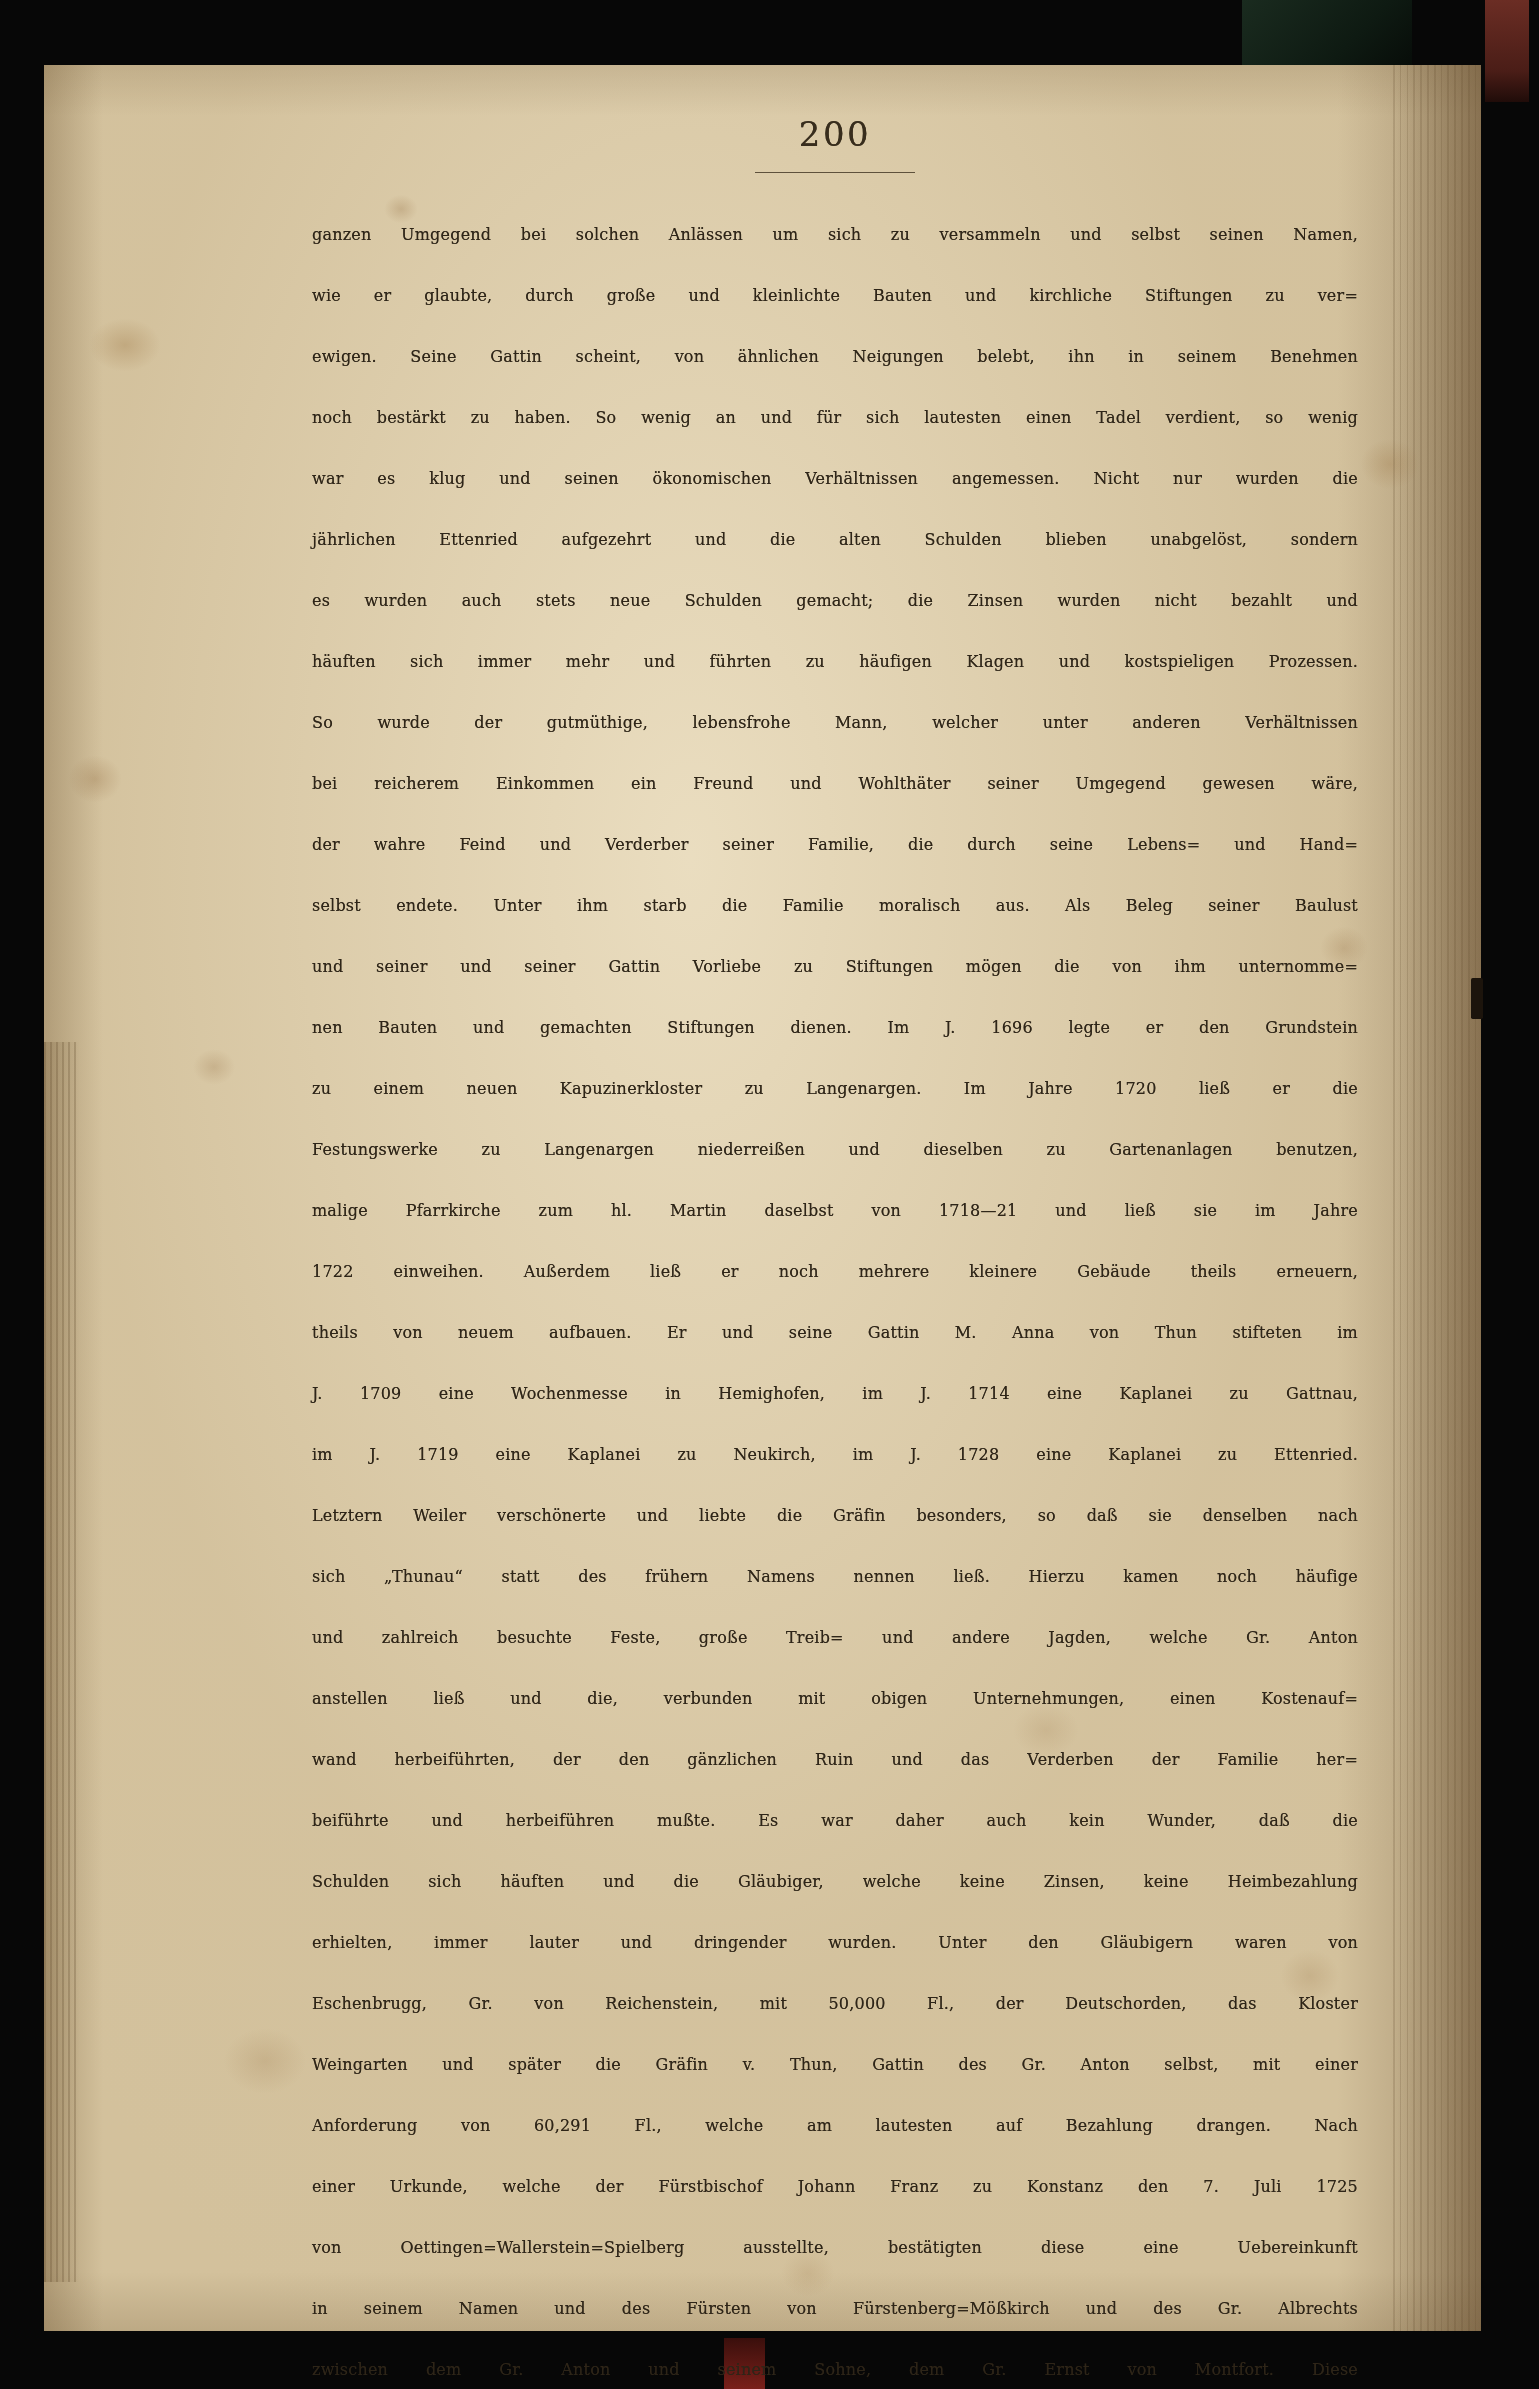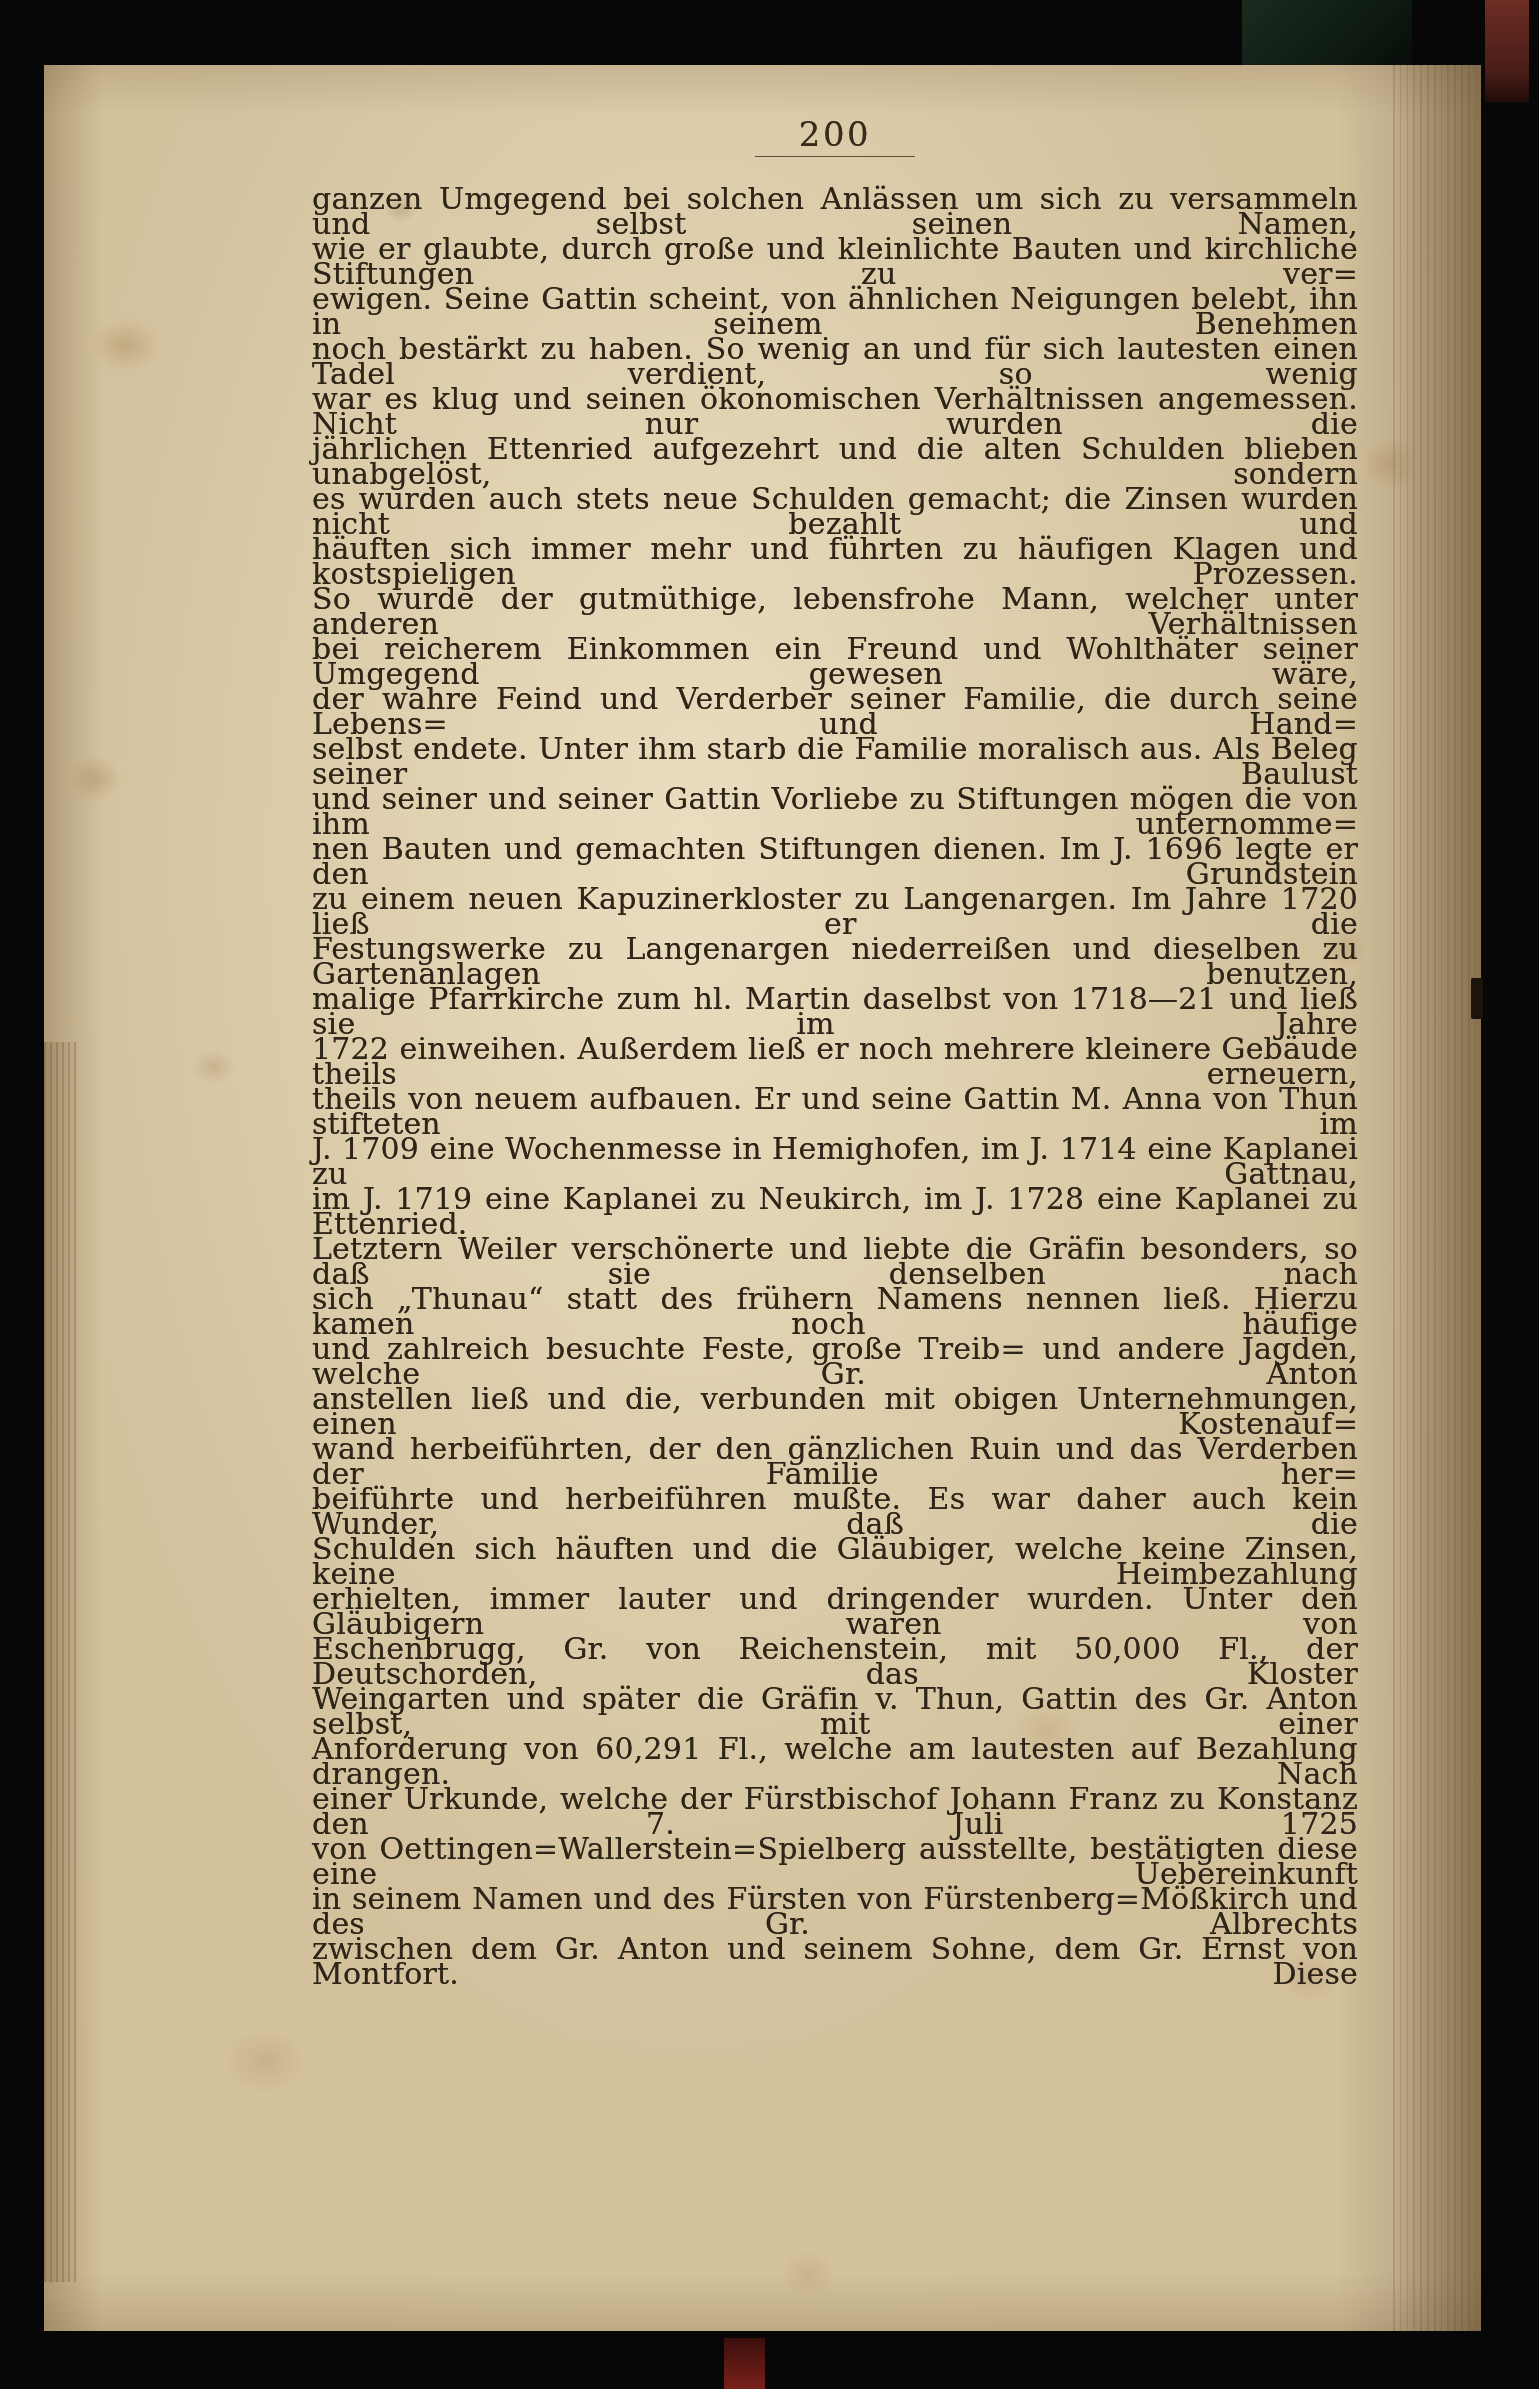--- a/index.html
+++ b/index.html
@@ -61,34 +61,35 @@
   .edge-mark {
     position:absolute; right:-1.7px; top:913px; width:12px; height:41px;
     background:#1c140c; border-radius:1.7px;
   }
   
   .page-header {
     position:absolute; top:49px; left:268px; width:1046px; text-align:center;
   }
   .pagenum {
     display:inline-block; font-size:34px; letter-spacing:2.5px; color:#382d1d;
-    padding:0 44px 2px; border-bottom:1.7px solid rgba(62,50,32,0.8);
+    padding:0 44px 18px; border-bottom:1.7px solid rgba(62,50,32,0.8);
     text-shadow:0 0 0.4px rgba(50,40,20,0.7);
     text-align:right;
   }
   
   .textblock {
     position:absolute; left:268px; top:121px; width:1046px;
     color:#2e2518;
   }
   .text-line {
-    font-size:30px; line-height:25px; letter-spacing:0.2px;
+    font-size:16px; line-height:25px; letter-spacing:0.2px;
     text-align:justify; text-align-last:justify;
     text-shadow:0 0 0.4px rgba(46,37,24,0.65);
     white-space:normal;
+    margin-top:36px;
   }
 </style>
 </head>
 <body>
 
 <div class="scan">
 
   <div class="binding-cloth"></div>
   <div class="cover-strip"></div>
   <div class="red-mark"></div>

